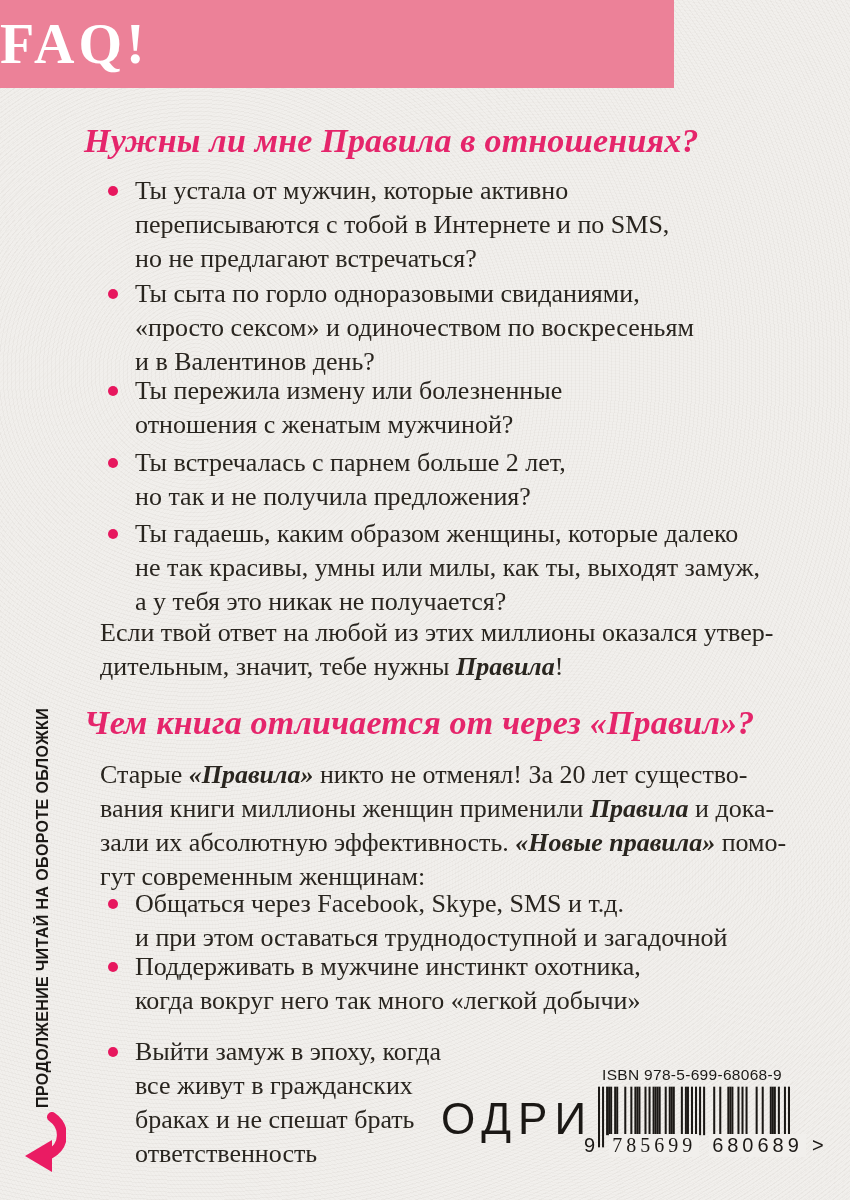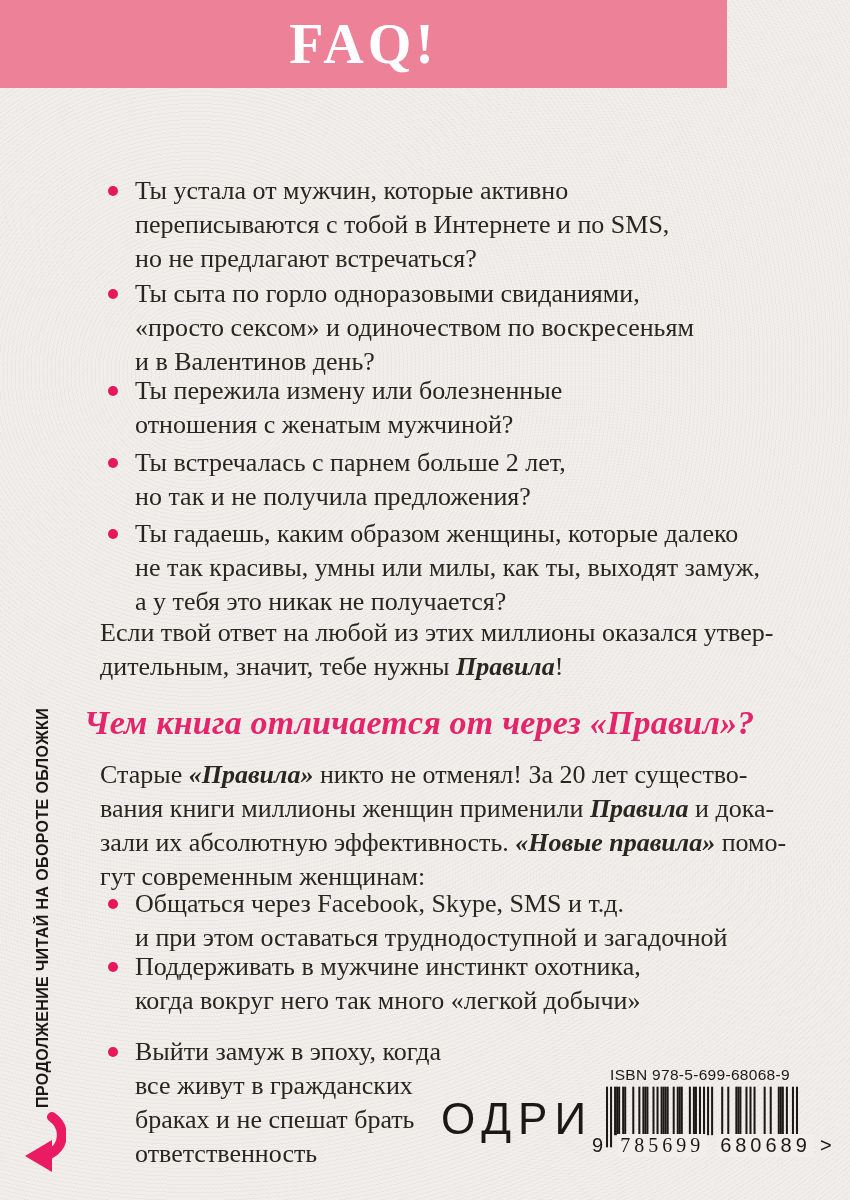--- a/index.html
+++ b/index.html
@@ -10,22 +10,22 @@
   html,body{width:850px;}
   body{font-family:"Liberation Serif","DejaVu Serif",serif;}
   .page{
     position:relative;width:850px;height:1200px;overflow:hidden;
     background-color:var(--paper);
     background-image:
       repeating-radial-gradient(circle at 23% 31%, rgba(120,110,100,0.05) 0 1px, transparent 1px 4px),
       repeating-radial-gradient(circle at 67% 73%, rgba(200,190,180,0.07) 0 1px, transparent 1px 3px);
   }
   .band{
-    position:absolute;left:0;top:0;width:727px;height:88px;
-    background:var(--band);display:flex;align-items:center;justify-content:center;
+    position:absolute;left:0;top:0;width:674px;height:88px;
+    background:var(--band);display:flex;align-items:center;
   }
   .band .faq{
     color:#ffffff;font-weight:bold;font-size:56px;letter-spacing:4px;
     font-family:"Liberation Serif",serif;
   }
   .h-accent{
     position:absolute;left:84px;
     color:var(--accent);font-weight:bold;font-style:italic;font-size:34px;
     letter-spacing:0.2px;white-space:nowrap;
   }
@@ -51,21 +51,21 @@
     white-space:nowrap;
   }
   .spine-arrow{position:absolute;left:22px;top:1112px;width:44px;height:62px;}
   
   .logo{
     position:absolute;left:441px;top:1094px;
     font-family:"Liberation Sans","DejaVu Sans",sans-serif;
     font-size:44px;font-weight:400;letter-spacing:7px;color:var(--black);
   }
   
-  .barcode{position:absolute;left:598px;top:1066px;width:188px;margin-left:8px;}
+  .barcode{position:absolute;left:598px;top:1066px;width:188px;}
   .barcode .isbn{
     font-family:"Liberation Sans","DejaVu Sans",sans-serif;
     font-size:15.5px;color:var(--black);text-align:center;white-space:nowrap;
     margin-bottom:2px;letter-spacing:0.3px;
   }
   .barcode svg{display:block;}
   .barcode .digits{
     display:flex;align-items:flex-start;
     font-family:"Liberation Sans","DejaVu Sans",sans-serif;
     font-size:20px;color:var(--black);margin-top:-14px;
@@ -78,20 +78,21 @@
 </style>
 </head>
 <body>
 
 <div class="page">
 
   <div class="band">
     <div class="faq">FAQ!</div>
   </div>
 
+  <div class="h-accent" style="top:122px;">Нужны ли мне Правила в отношениях?</div>
 
   <div class="bullet" style="top:174px;">
     <span class="dot"></span>
     <div class="btext">Ты устала от мужчин, которые активно
 переписываются с тобой в Интернете и по SMS,
 но не предлагают встречаться?</div>
   </div>
   <div class="bullet" style="top:277px;">
     <span class="dot"></span>
     <div class="btext">Ты сыта по горло одноразовыми свиданиями,

